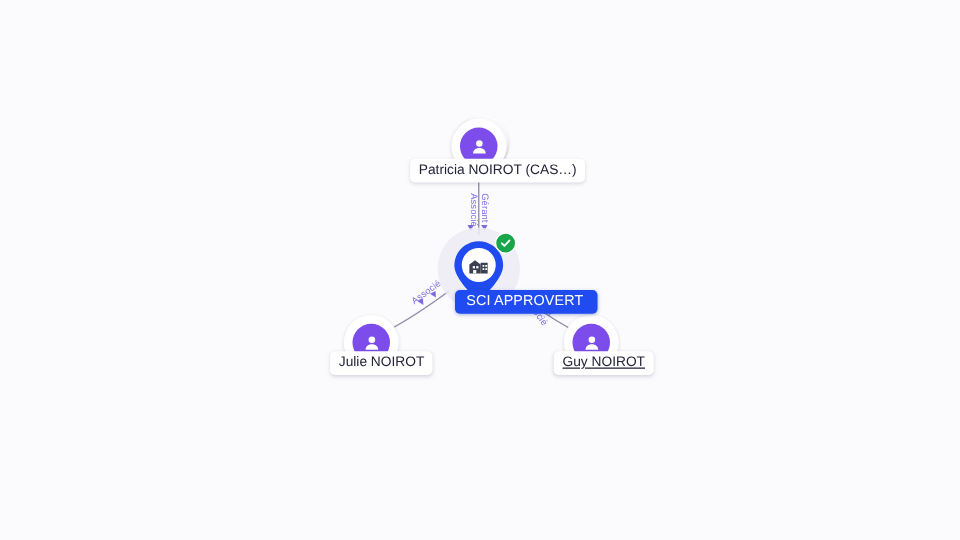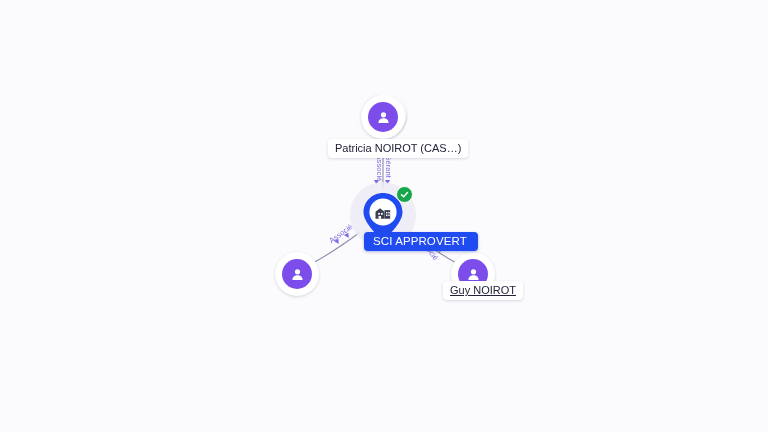--- a/index.html
+++ b/index.html
@@ -182,21 +182,21 @@
     <div class="person-ring stack1"></div>
     <div class="person-ring stack2"></div>
     <div class="person-ring main"></div>
     <div class="person-disc">
       <svg width="17" height="17" viewBox="0 0 24 24" fill="#ffffff">
         <circle cx="12" cy="8.2" r="3.7"></circle>
         <path d="M4.8 19.6c0-4 3.2-6.4 7.2-6.4s7.2 2.4 7.2 6.4z"></path>
       </svg>
     </div>
   </div>
-  <div class="node-caption" style="left:328px; top:127px;margin-top:12px;">Patricia NOIROT (CAS…)</div>
+  <div class="node-caption" style="left:328px; top:127px;">Patricia NOIROT (CAS…)</div>
 
   <div class="company-node" style="left:354px; top:186px;">
     <div class="company-halo"></div>
     <svg class="company-pin" viewBox="0 0 58 58" xmlns="http://www.w3.org/2000/svg">
       <path d="M29 7 C18.2 7 9.5 15.6 9.5 26.3 C9.5 36 22 48 27.3 53.2 a2.4 2.4 0 0 0 3.4 0 C36 48 48.5 36 48.5 26.3 C48.5 15.6 39.8 7 29 7 Z" fill="#1f4bf0"></path>
       <circle cx="29" cy="26" r="13.6" fill="#ffffff"></circle>
     </svg>
 
     <svg style="position:absolute; left:20px; top:17px;" width="18" height="18" viewBox="0 0 24 24">
       <path d="M2 21 V11.5 L8 7 L14 11.5 V21 Z" fill="#3b3f52"></path>
@@ -219,20 +219,21 @@
 
   <div class="person-node" style="left:275px; top:252px;">
     <div class="person-ring main"></div>
     <div class="person-disc">
       <svg width="17" height="17" viewBox="0 0 24 24" fill="#ffffff">
         <circle cx="12" cy="8.2" r="3.7"></circle>
         <path d="M4.8 19.6c0-4 3.2-6.4 7.2-6.4s7.2 2.4 7.2 6.4z"></path>
       </svg>
     </div>
   </div>
+  <div class="node-caption" style="left:264px; top:281px;">Julie NOIROT</div>
 
   <div class="person-node" style="left:451px; top:252px;">
     <div class="person-ring main"></div>
     <div class="person-disc">
       <svg width="17" height="17" viewBox="0 0 24 24" fill="#ffffff">
         <circle cx="12" cy="8.2" r="3.7"></circle>
         <path d="M4.8 19.6c0-4 3.2-6.4 7.2-6.4s7.2 2.4 7.2 6.4z"></path>
       </svg>
     </div>
   </div>

